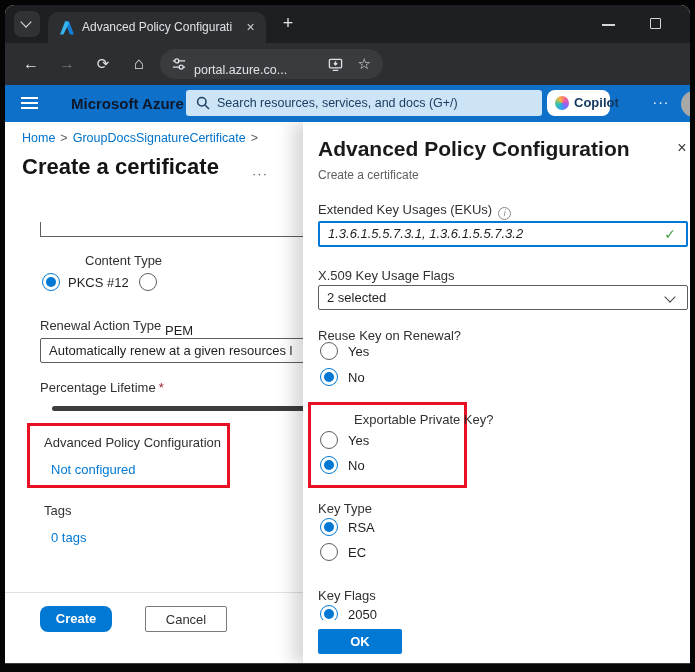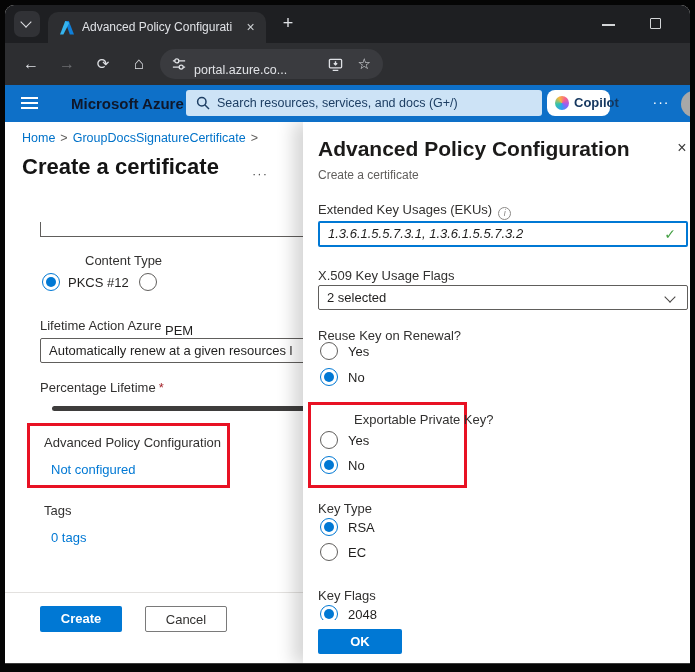--- a/index.html
+++ b/index.html
@@ -74,21 +74,21 @@
   .lat-select { left:35px; top:216px; width:277px; height:25px; }
   .req { color:#a4262c; padding-left:3px; }
   .slider { position:absolute; left:47px; top:284px; width:265px; height:5px; border-radius:3px; background:#3e3d3c; }
   .hl-box { position:absolute; border:3px solid #e81123; }
   .hl-apc { left:22px; top:301px; width:203px; height:65px; }
   .blue-link { position:absolute; font-size:13px; color:#0078d4; }
   .footer-line { position:absolute; left:0; top:470px; width:100%; height:1px; background:#e3e1df; }
   .btn { position:absolute; height:26px; border-radius:2px; font-size:13px; font-weight:bold; text-align:center; line-height:26px; }
   .btn-primary { background:#0078d4; color:#fff; }
   .btn-secondary { background:#fff; color:#323130; border:1px solid #7a7a7a; font-weight:normal; }
-  .create-btn { left:35px; top:484px; width:82px; }
+  .create-btn { left:35px; top:484px; width:72px;border-radius:8px; }
   .cancel-btn { left:140px; top:484px; width:82px; }
   
   .panel { position:absolute; left:298px; top:0; width:387px; height:542px; background:#fff;
     box-shadow:-10px 0 16px rgba(0,0,0,0.16); }
   .panel-title { position:absolute; left:15px; top:15px; font-size:21px; font-weight:bold; color:#1b1a19; white-space:nowrap; }
   .panel-close { position:absolute; left:370px; top:17px; width:18px; height:18px; text-align:center; line-height:18px; font-size:16px; color:#3b3b3b; }
   .panel-sub { position:absolute; left:15px; top:46px; font-size:12px; color:#605e5c; }
   .info-ic { display:inline-block; width:13px; height:13px; margin-left:6px; border:1px solid #8a8886; border-radius:50%;
     font-size:9px; line-height:11px; text-align:center; color:#8a8886; font-style:italic; vertical-align:-2px; }
   .eku-input { left:15px; top:99px; width:370px; height:26px; border:2px solid #0078d4;font-style:italic; }
@@ -178,21 +178,21 @@
       <div class="page-more">···</div>
 
       <div class="partial-field"></div>
 
       <div class="form-label" style="left:35px; top:131px;margin-left:45px;">Content Type</div>
       <div class="radio selected" style="left:37px; top:151px;"></div>
       <div class="radio-label" style="left:63px; top:153px;">PKCS #12</div>
       <div class="radio" style="left:134px; top:151px;"></div>
       <div class="radio-label" style="left:160px; top:153px;margin-top:48px;">PEM</div>
 
-      <div class="form-label" style="left:35px; top:196px;">Lifetime Action Azure</div>
+      <div class="form-label" style="left:35px; top:196px;">Renewal Action Type</div>
       <div class="textbox lat-select">
         <span class="val">Automatically renew at a given resources l</span>
       </div>
 
       <div class="form-label" style="left:35px; top:258px;"><span>Percentage Lifetime</span><span class="req">*</span></div>
       <div class="slider"></div>
 
       <div class="hl-box hl-apc"></div>
       <div class="form-label" style="left:39px; top:313px;">Advanced Policy Configuration</div>
       <div class="blue-link" style="left:46px; top:340px;">Not configured</div>
@@ -235,21 +235,21 @@
         <div class="radio-label" style="left:45px; top:336px;">No</div>
 
         <div class="form-label" style="left:15px; top:379px;">Key Type</div>
         <div class="radio selected" style="left:17px; top:396px;"></div>
         <div class="radio-label" style="left:45px; top:398px;">RSA</div>
         <div class="radio" style="left:17px; top:421px;"></div>
         <div class="radio-label" style="left:45px; top:423px;">EC</div>
 
         <div class="form-label" style="left:15px; top:466px;">Key Flags</div>
         <div class="radio selected" style="left:17px; top:483px;"></div>
-        <div class="radio-label" style="left:45px; top:485px;">2048</div>
+        <div class="radio-label" style="left:45px; top:485px;">2050</div>
 
         <div class="panel-footer">
           <div class="btn btn-primary ok-btn">OK</div>
         </div>
       </div>
 
     </div>
   </div>
 </div>
 

